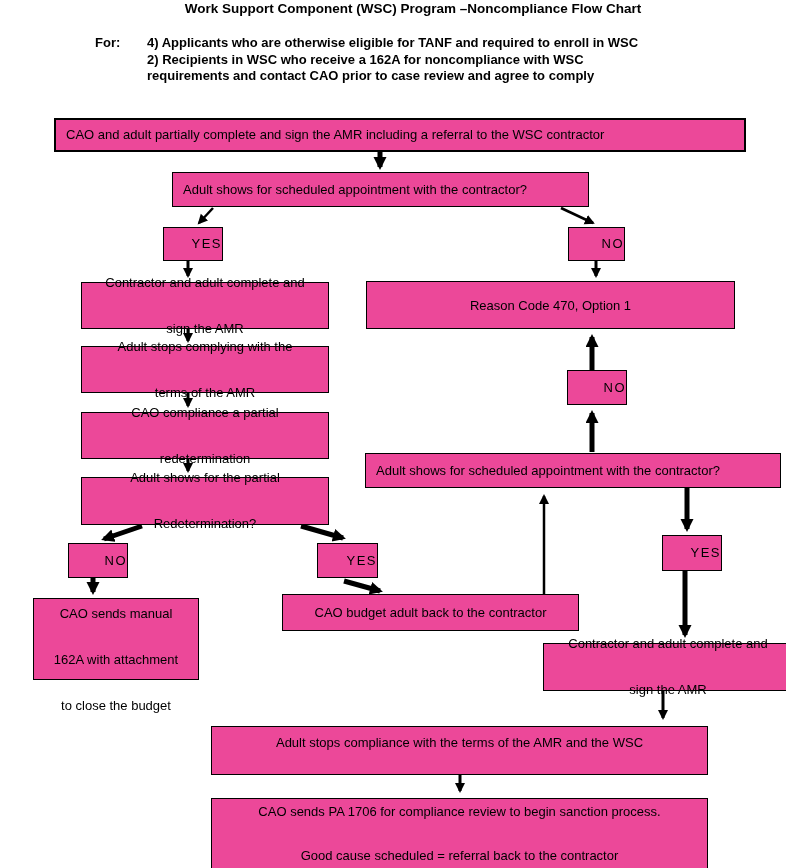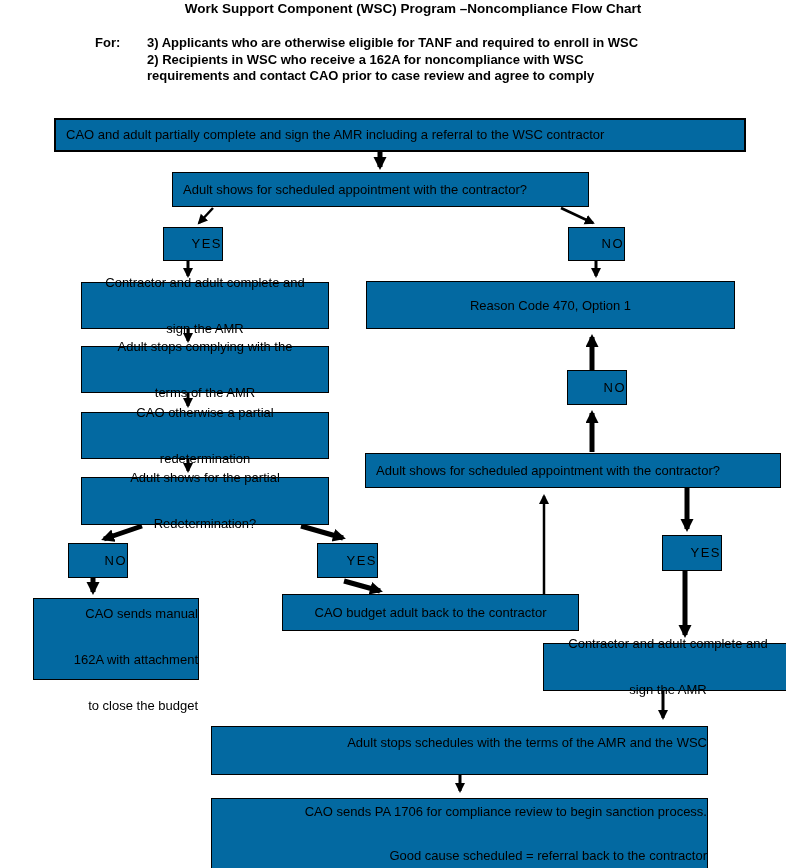--- a/index.html
+++ b/index.html
@@ -11,44 +11,44 @@
     position:absolute;left:0;top:1px;width:786px;text-align:center;
     font-size:13.5px;font-weight:bold;line-height:16px;
   }
   .for-label{
     position:absolute;left:75px;top:35px;font-size:13px;font-weight:bold;line-height:16.5px;
   }
   .for-lines{
     position:absolute;left:127px;top:35px;font-size:13px;font-weight:bold;line-height:16.5px;
   }
   .node{
-    position:absolute;background:#0369a1;border:1px solid #000000;box-sizing:border-box;
+    position:absolute;background:#ec4899;border:1px solid #000000;box-sizing:border-box;
     font-size:13px;line-height:18px;display:flex;flex-direction:column;justify-content:center;
   }
   .node.thick{border-width:2px;}
   .node.center{text-align:center;gap:28px;}
   .node.leftpad{padding-left:10px;padding-right:4px;}
-  .node.top{justify-content:flex-start;text-align:right;}
+  .node.top{justify-content:flex-start;}
   .node.small{text-align:right;letter-spacing:1.5px;}
   .arrows{position:absolute;left:0;top:0;pointer-events:none;}
   .arrows line{stroke:#000000;}
   .a-thin{stroke-width:2.5px;}
   .a-med{stroke-width:3px;}
   .a-thick{stroke-width:5px;}
 </style>
 </head>
 <body>
 
 <div class="canvas">
 
   <div class="hdr-title">Work Support Component (WSC) Program –Noncompliance Flow Chart</div>
 
   <div class="for-label">For:</div>
   <div class="for-lines">
-    <div>3) Applicants who are otherwise eligible for TANF and required to enroll in WSC</div>
+    <div>4) Applicants who are otherwise eligible for TANF and required to enroll in WSC</div>
     <div>2) Recipients in WSC who receive a 162A for noncompliance with WSC</div>
     <div>requirements and contact CAO prior to case review and agree to comply</div>
   </div>
 
   <svg class="arrows" width="786" height="868">
     <defs>
       <marker id="ah-s" markerUnits="userSpaceOnUse" markerWidth="14" markerHeight="14" refX="8" refY="5" orient="auto">
         <path d="M0,0 L10,5 L0,10 z" fill="#000"></path>
       </marker>
       <marker id="ah-l" markerUnits="userSpaceOnUse" markerWidth="18" markerHeight="18" refX="10" refY="6.5" orient="auto">
@@ -96,21 +96,21 @@
     <div>Contractor and adult complete and</div>
     <div>sign the AMR</div>
   </div>
 
   <div class="node center" style="left:61px;top:346px;width:248px;height:47px">
     <div>Adult stops complying with the</div>
     <div>terms of the AMR</div>
   </div>
 
   <div class="node center" style="left:61px;top:412px;width:248px;height:47px">
-    <div>CAO otherwise a partial</div>
+    <div>CAO compliance a partial</div>
     <div>redetermination</div>
   </div>
 
   <div class="node center" style="left:61px;top:477px;width:248px;height:48px">
     <div>Adult shows for the partial</div>
     <div>Redetermination?</div>
   </div>
 
   <div class="node small" style="left:48px;top:543px;width:60px;height:35px">
     <div>NO</div>
@@ -145,21 +145,21 @@
   <div class="node small" style="left:642px;top:535px;width:60px;height:36px">
     <div>YES</div>
   </div>
 
   <div class="node center" style="left:523px;top:643px;width:250px;height:48px">
     <div>Contractor and adult complete and</div>
     <div>sign the AMR</div>
   </div>
 
   <div class="node center top" style="left:191px;top:726px;width:497px;height:49px;padding-top:7px">
-    <div>Adult stops schedules with the terms of the AMR and the WSC</div>
+    <div>Adult stops compliance with the terms of the AMR and the WSC</div>
   </div>
 
   <div class="node center top" style="left:191px;top:798px;width:497px;height:72px;padding-top:5px;line-height:16px">
     <div>CAO sends PA 1706 for compliance review to begin sanction process.</div>
     <div>Good cause scheduled = referral back to the contractor</div>
     <div>No good cause = sanction</div>
   </div>
 
 </div>
 

